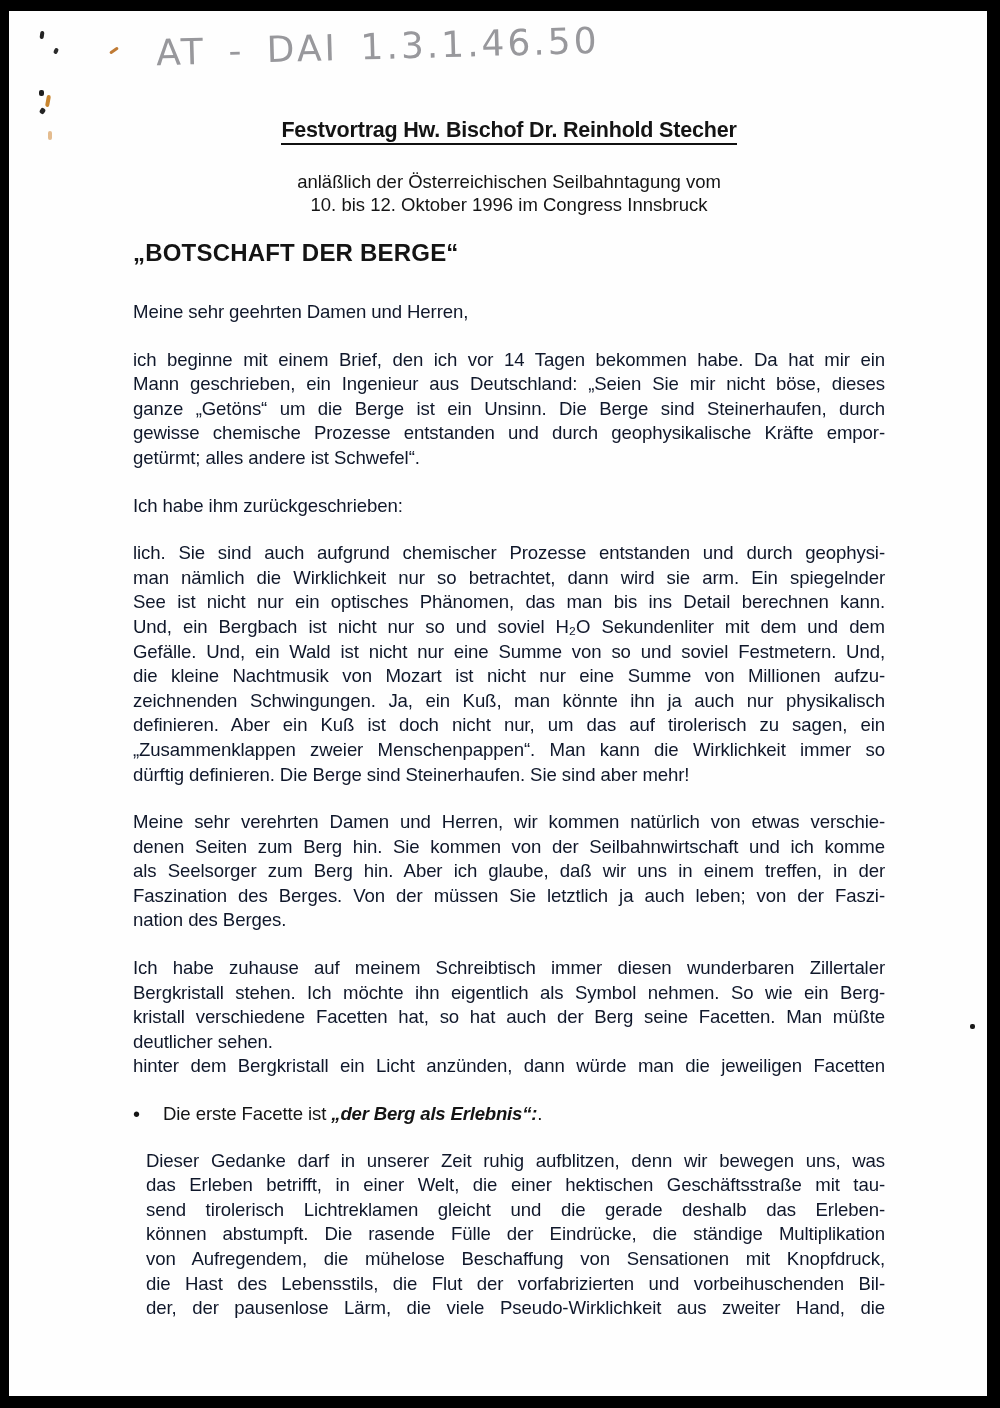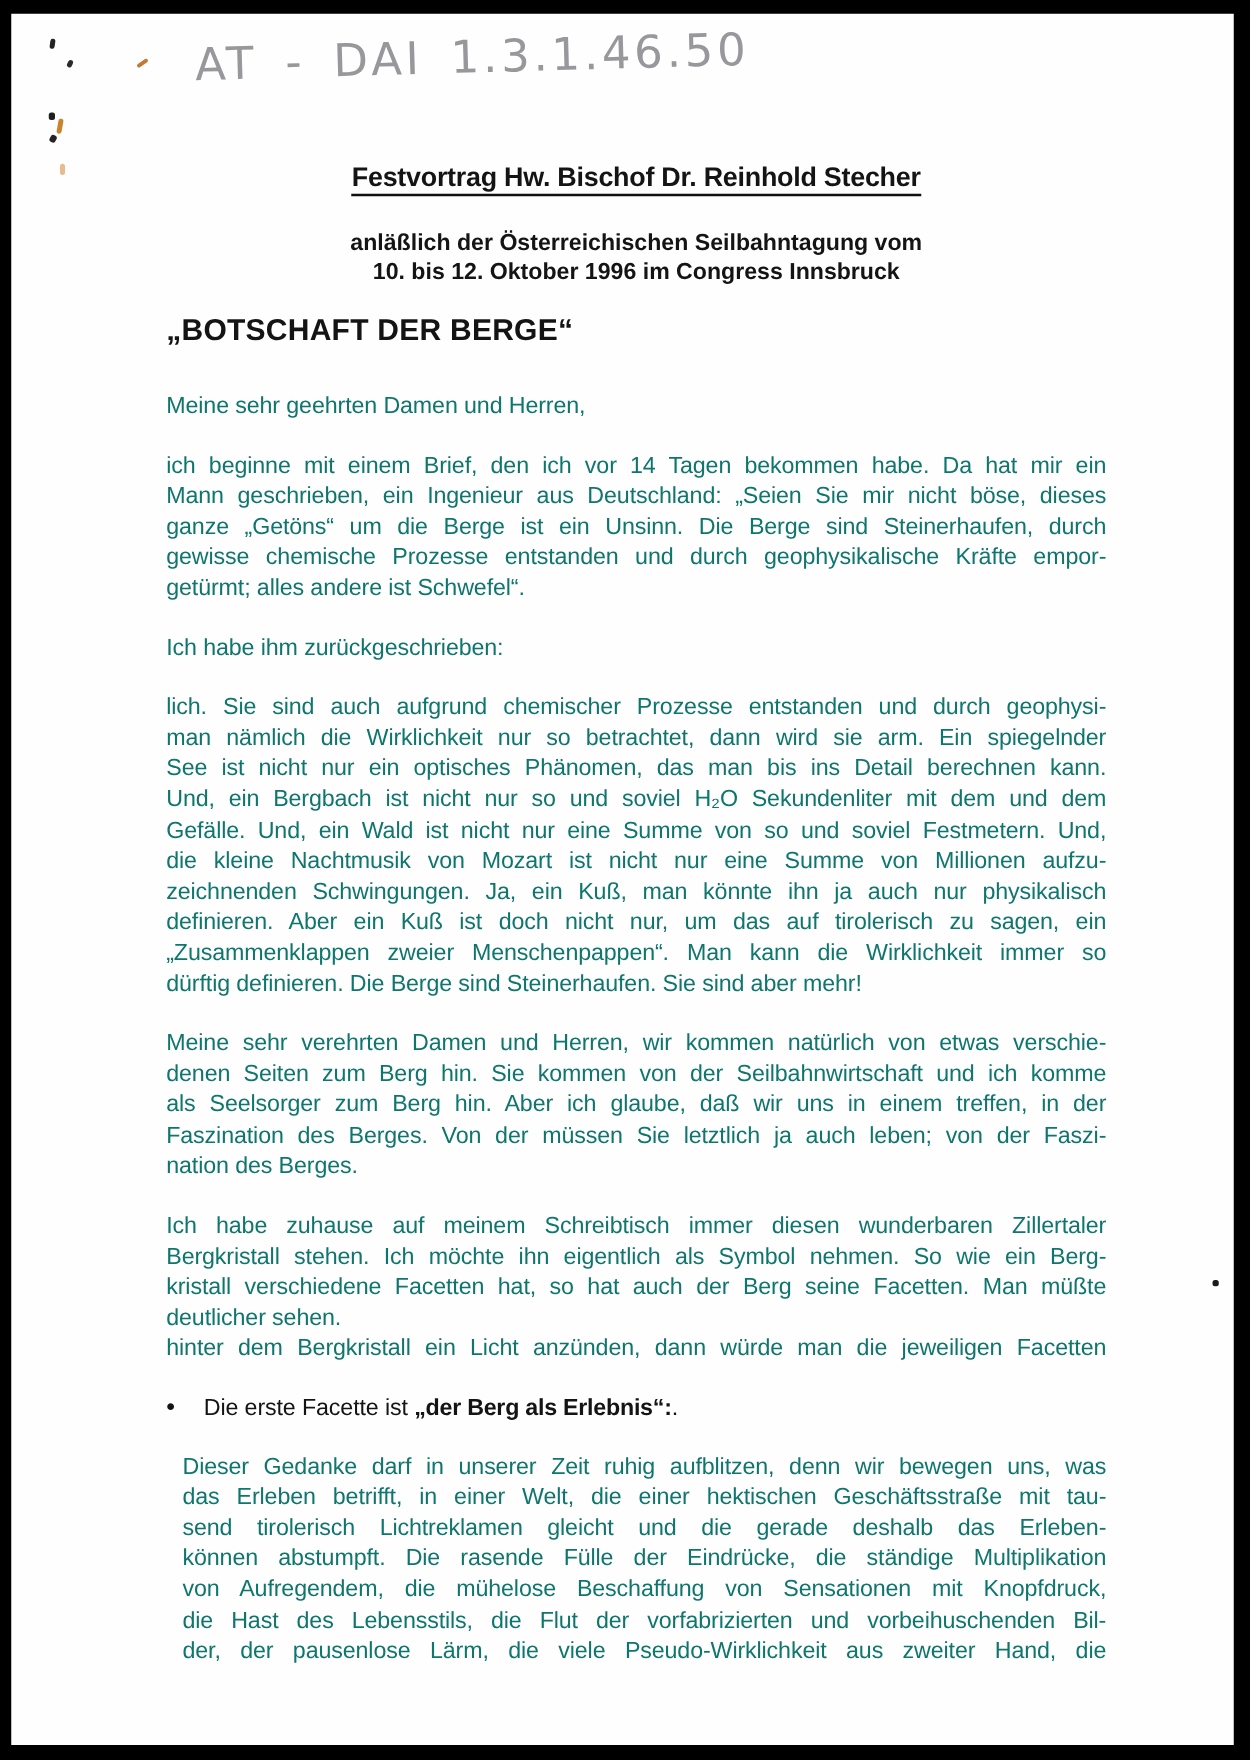--- a/index.html
+++ b/index.html
@@ -26,52 +26,52 @@
     font-size:36px; color:#8d8d92; opacity:.9;
     letter-spacing:3px; word-spacing:8px;
     transform:rotate(-1.6deg);
     white-space:nowrap;
   }
 
   
   .speck { position:absolute; border-radius:2px; }
 
   .content {
-    position:absolute; left:133px; top:118px; width:752px;margin-top:12px;
+    position:absolute; left:133px; top:118px; width:752px;
   }
   .doc-title {
     text-align:center; font-weight:bold; font-size:21.5px;
     margin:0 0 27px 0; letter-spacing:-0.2px;
   }
   .doc-title .u { border-bottom:2.5px solid #101010; padding-bottom:1px; }
   .doc-subtitle {
-    text-align:center; font-weight:bold; font-size:18.5px;
+    text-align:center; font-weight:normal; font-size:18.5px;
     line-height:23px; margin:0 0 23px 0;
   }
   .doc-heading {
     text-align:left; font-weight:bold; font-size:24px;
     margin:0 0 33px 0; letter-spacing:0.2px;
   }
 
   .para {
     font-size:18.6px; line-height:24.6px;
-    margin:0 0 23px 0; color:#0f766e;
+    margin:0 0 23px 0; color:#0f172a;
     letter-spacing:-0.1px;
   }
   .line { text-align:justify; text-align-last:justify; }
   .line.last { text-align-last:left; }
   .para.flush-last .line.last { text-align-last:justify; }
   .para.indent { margin-left:13px; }
 
   .bullet-row {
     display:flex; font-size:18.6px; line-height:24.6px;
     margin:0 0 22px 0; letter-spacing:-0.1px;
   }
   .bullet-marker { width:30px; flex:0 0 30px; font-size:20px; }
-  .bullet-text b { letter-spacing:-0.2px; }
+  .bullet-text b { letter-spacing:-0.2px;font-style:italic; }
 </style>
 </head>
 <body>
 
 <div class="page">
 
   <div class="bar bar-top"></div>
   <div class="bar bar-left"></div>
   <div class="bar bar-right"></div>
   <div class="bar bar-bottom"></div>

